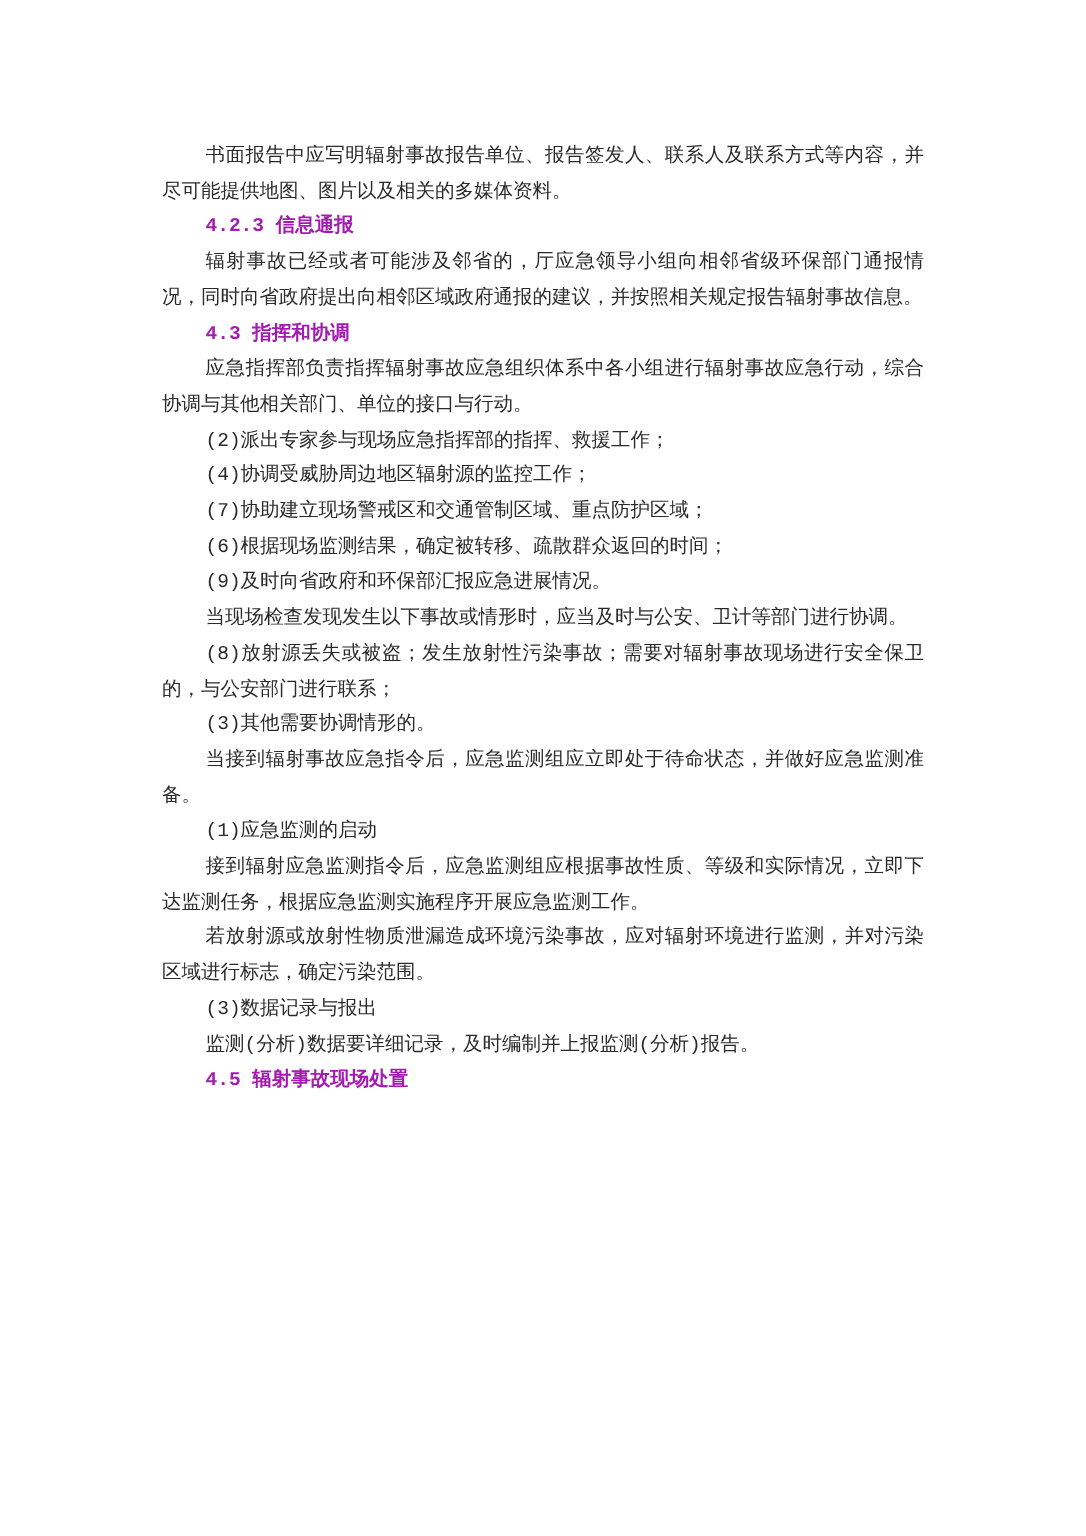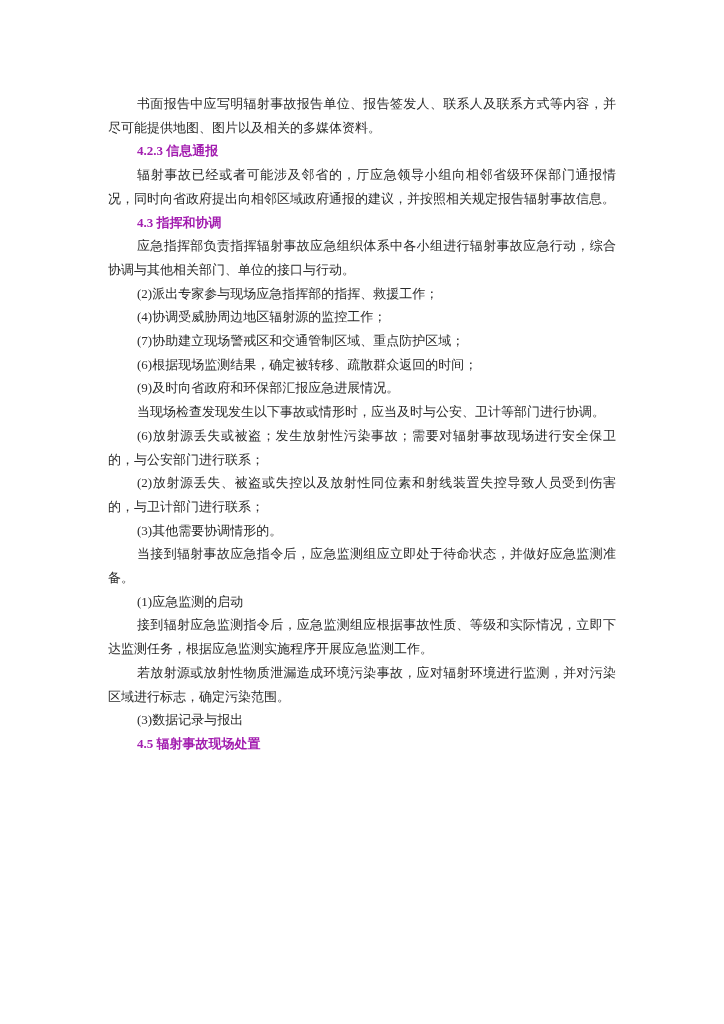--- a/index.html
+++ b/index.html
@@ -2,21 +2,21 @@
 <html><head>
 <meta charset="utf-8">
 <style>
   html, body { margin: 0; padding: 0; background: #ffffff; }
   body { width: 724px; height: 1024px; position: relative; overflow: hidden; }
   .page {
     position: absolute;
     left: 108px;
     top: 92px;
     width: 508px;
-    font-family: Liberation Serif, serif;
+    font-family: Liberation Mono, monospace;
     font-size: 13px;
     color: #2a2a2a;
     line-height: 23.7px;
   }
   .p { margin: 0; text-indent: 29px; text-align: justify; white-space: normal; }
   .h { margin: 0; text-indent: 29px; font-weight: bold; color: #a21caf; }
   .li { margin: 0; text-indent: 29px; }
 </style>
 </head>
 <body>
@@ -26,22 +26,22 @@
   <p class="h">4.2.3 信息通报</p>
   <p class="p">辐射事故已经或者可能涉及邻省的，厅应急领导小组向相邻省级环保部门通报情况，同时向省政府提出向相邻区域政府通报的建议，并按照相关规定报告辐射事故信息。</p>
   <p class="h">4.3 指挥和协调</p>
   <p class="p">应急指挥部负责指挥辐射事故应急组织体系中各小组进行辐射事故应急行动，综合协调与其他相关部门、单位的接口与行动。</p>
   <p class="li">(2)派出专家参与现场应急指挥部的指挥、救援工作；</p>
   <p class="li">(4)协调受威胁周边地区辐射源的监控工作；</p>
   <p class="li">(7)协助建立现场警戒区和交通管制区域、重点防护区域；</p>
   <p class="li">(6)根据现场监测结果，确定被转移、疏散群众返回的时间；</p>
   <p class="li">(9)及时向省政府和环保部汇报应急进展情况。</p>
   <p class="p">当现场检查发现发生以下事故或情形时，应当及时与公安、卫计等部门进行协调。</p>
-  <p class="p">(6)放射源丢失或被盗；发生放射性污染事故；需要对辐射事故现场进行安全保卫的，与公安部门进行联系；</p>
-  <p class="p">(2)放射源丢失、被盗或失控以及放射性同位素和射线装置失控导致人员受到伤害的，与卫计部门进行联系；</p>
+  <p class="p">(8)放射源丢失或被盗；发生放射性污染事故；需要对辐射事故现场进行安全保卫的，与公安部门进行联系；</p>
   <p class="li">(3)其他需要协调情形的。</p>
   <p class="p">当接到辐射事故应急指令后，应急监测组应立即处于待命状态，并做好应急监测准备。</p>
   <p class="li">(1)应急监测的启动</p>
   <p class="p">接到辐射应急监测指令后，应急监测组应根据事故性质、等级和实际情况，立即下达监测任务，根据应急监测实施程序开展应急监测工作。</p>
   <p class="p">若放射源或放射性物质泄漏造成环境污染事故，应对辐射环境进行监测，并对污染区域进行标志，确定污染范围。</p>
   <p class="li">(3)数据记录与报出</p>
+  <p class="p">监测(分析)数据要详细记录，及时编制并上报监测(分析)报告。</p>
   <p class="h">4.5 辐射事故现场处置</p>
 </div>
 
 </body></html>

